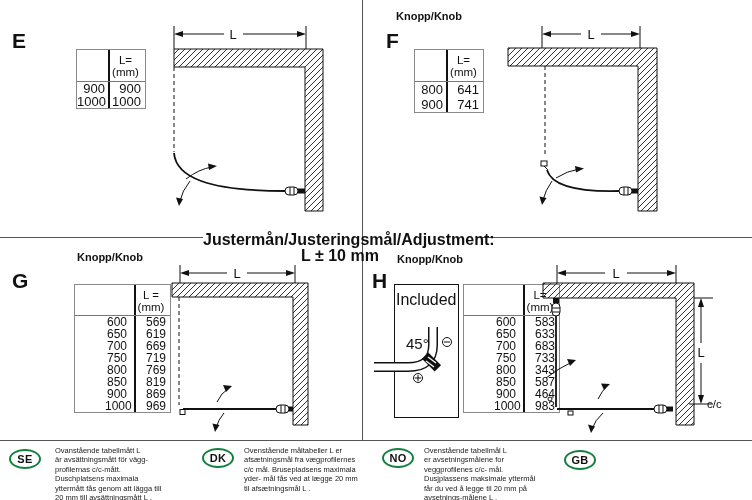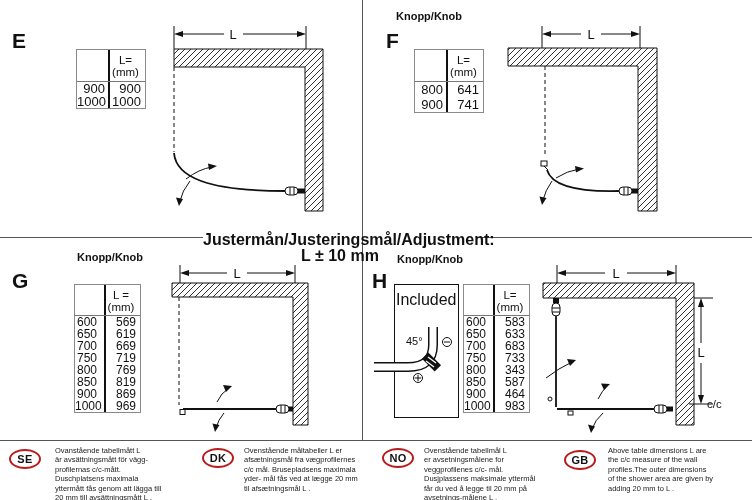--- a/index.html
+++ b/index.html
@@ -20,31 +20,31 @@
   .mt-c{box-sizing:border-box;text-align:right;}
   .mt-left{border-right:2px solid #111;}
   .mt-head{border-bottom:1px solid #777;}
   .mt-head .mt-c{text-align:center;padding-top:4px;}
   .mt-h div{font-size:11.5px;line-height:12px;}
   .t-ef .mt-left{width:33px;padding-right:3px;}
   .t-ef .mt-right{width:35px;padding-right:4px;}
   .t-ef .mt-body{height:13px;line-height:13px;font-size:13px;}
   .t-f .mt-body{height:15px;line-height:15px;}
   .t-ef .mt-head{height:31px;}
-  .t-gh .mt-left{width:31px;padding-right:7px;}
+  .t-gh .mt-left{width:31px;padding-right:7px;margin-left:30px;}
   .t-gh .mt-right{width:34px;padding-right:4px;}
   .t-gh .mt-head{height:30px;}
   .t-gh .mt-body{height:12px;line-height:12px;font-size:12px;}
   
   .inc-box{border:1px solid #111;background:#fff;}
   .inc-label{font-size:16px;text-align:center;}
-  .angle-label{font-size:11px;}
+  .angle-label{font-size:15px;}
   
   .lang-oval{
-    box-sizing:border-box;width:32px;height:20px;border:2px solid #b91c1c;border-radius:50%;
+    box-sizing:border-box;width:32px;height:20px;border:2px solid #15803d;border-radius:50%;
     display:flex;align-items:center;justify-content:center;
     font-weight:bold;font-size:11px;letter-spacing:.3px;
   }
   .note-text{font-size:7.5px;line-height:9.4px;color:#222;}
   
   svg.overlay{position:absolute;left:0;top:0;z-index:3;pointer-events:none;}
   svg .ln{stroke:#111;stroke-width:1;fill:none;}
   svg .thick{stroke:#111;stroke-width:1.8;fill:none;}
   svg .dash{stroke:#111;stroke-width:1;fill:none;stroke-dasharray:4 3;}
   svg .wall{fill:url(#hatch);stroke:#111;stroke-width:1;}
@@ -221,27 +221,20 @@
   <div class="abs note-text" style="left:424px;top:446px;width:140px;">
     <div>Ovenstående tabellmål L</div>
     <div>er avsetningsmålene for</div>
     <div>veggprofilenes c/c- mål.</div>
     <div>Dusjplassens maksimale yttermål</div>
     <div>får du ved å legge til 20 mm på</div>
     <div>avsetnings-målene L .</div>
   </div>
 
   <div class="abs lang-oval" style="left:564px;top:450px;">GB</div>
-  <div class="abs note-text" style="left:608px;top:446px;width:140px;">
-    <div>Above table dimensions L are</div>
-    <div>the c/c measure of the wall</div>
-    <div>profiles.The outer dimensions</div>
-    <div>of the shower area are given by</div>
-    <div>adding 20 mm to L .</div>
-  </div>
 
   <svg class="overlay" width="752" height="500" viewBox="0 0 752 500">
     <defs>
       <pattern id="hatch" width="6" height="6" patternUnits="userSpaceOnUse">
         <line x1="0" y1="6" x2="6" y2="0" stroke="#333" stroke-width="1"></line>
         <line x1="-1.5" y1="1.5" x2="1.5" y2="-1.5" stroke="#333" stroke-width="1"></line>
         <line x1="4.5" y1="7.5" x2="7.5" y2="4.5" stroke="#333" stroke-width="1"></line>
       </pattern>
     </defs>
 

